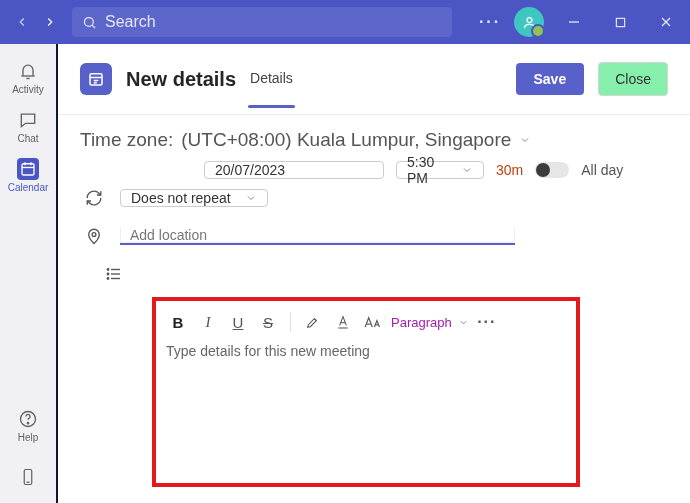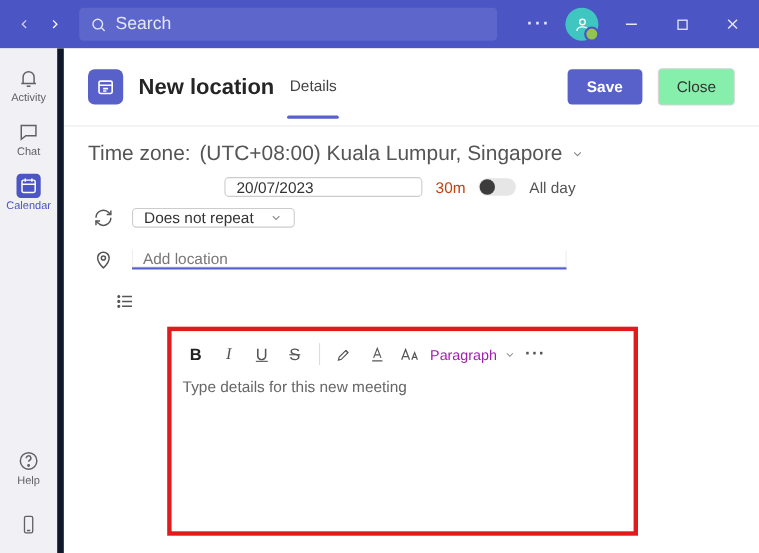--- a/index.html
+++ b/index.html
@@ -81,21 +81,21 @@
 
   .shell {
     display: flex;
     height: calc(503px - 44px);
   }
 
   
   .rail {
     width: 58px;
     background: #f0f0f5;
-    border-right: 6px solid #0f172a;
+    border-right: 2px solid #0f172a;
     display: flex;
     flex-direction: column;
     align-items: center;
     padding-top: 10px;
     position: relative;
   }
   .rail-item {
     width: 100%;
     display: flex;
     flex-direction: column;
@@ -426,41 +426,49 @@
 
     <div class="header">
       <div class="hdr-icon">
         <svg width="18" height="18" viewBox="0 0 24 24" fill="none" stroke="#fff" stroke-width="2">
             <rect x="4" y="5" width="16" height="15" rx="2"></rect>
             <line x1="4" y1="10" x2="20" y2="10"></line>
             <line x1="9" y1="14" x2="15" y2="14"></line>
             <line x1="9" y1="17" x2="13" y2="17"></line>
           </svg>
       </div>
-      <div class="hdr-title">New location</div>
+      <div class="hdr-title">New details</div>
       <div class="hdr-tab">Details</div>
       <div class="hdr-spacer"></div>
       <button class="btn-save">Save</button>
       <button class="btn-close">Close</button>
     </div>
     <div class="hdr-divider"></div>
 
     <div class="tz-row">
       <span>Time zone:</span>
       <span>(UTC+08:00) Kuala Lumpur, Singapore</span>
       <span class="chev">
         <svg width="12" height="12" viewBox="0 0 24 24" fill="none" stroke="currentColor" stroke-width="2">
             <polyline points="6 9 12 15 18 9"></polyline>
           </svg>
       </span>
     </div>
 
     <div class="form-row row-dt">
       <div class="indent"></div>
       <div class="input-like date-field">20/07/2023</div>
+      <div class="input-like time-field">
+        <span>5:30 PM</span>
+        <span class="chev">
+          <svg width="12" height="12" viewBox="0 0 24 24" fill="none" stroke="currentColor" stroke-width="2">
+              <polyline points="6 9 12 15 18 9"></polyline>
+            </svg>
+        </span>
+      </div>
       <span class="duration">30m</span>
       <div class="toggle"></div>
       <span class="allday">All day</span>
     </div>
 
     <div class="form-row">
       <span class="row-icon">
         <svg width="18" height="18" viewBox="0 0 24 24" fill="none" stroke="currentColor" stroke-width="1.8">
             <path d="M3 12a9 9 0 0 1 15.5-6.3L21 8"></path>
             <polyline points="21 3 21 8 16 8"></polyline>

